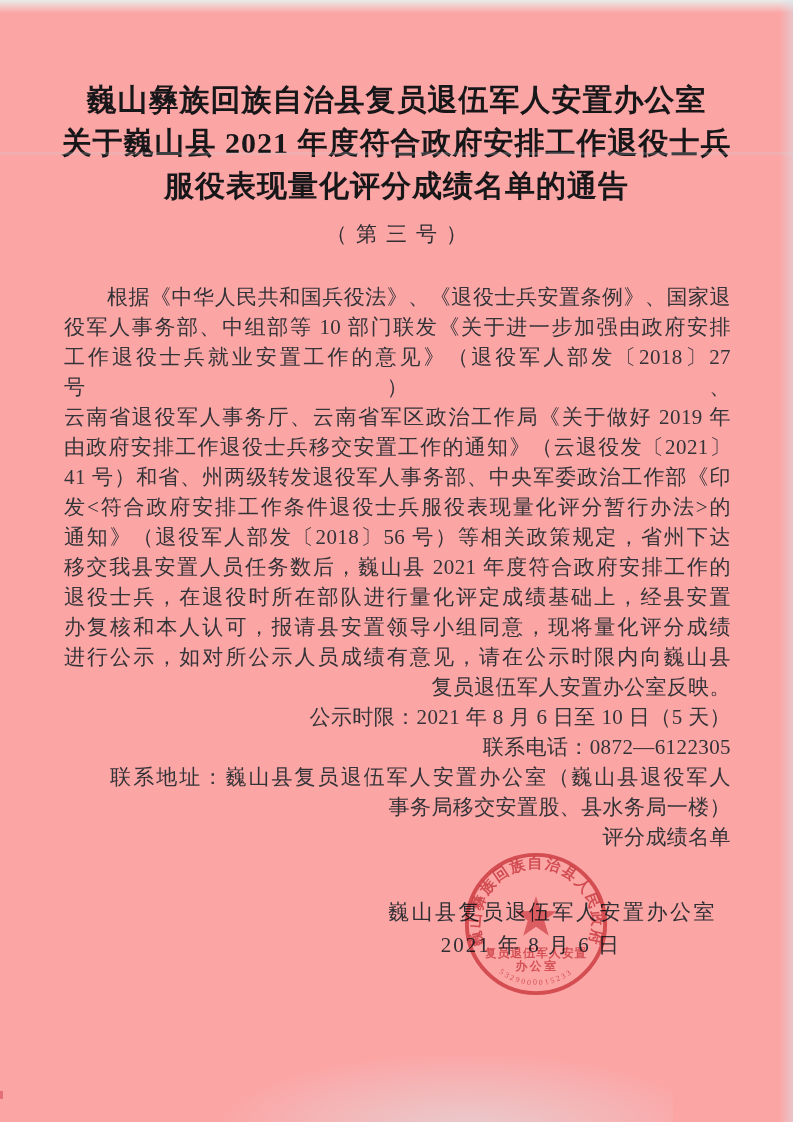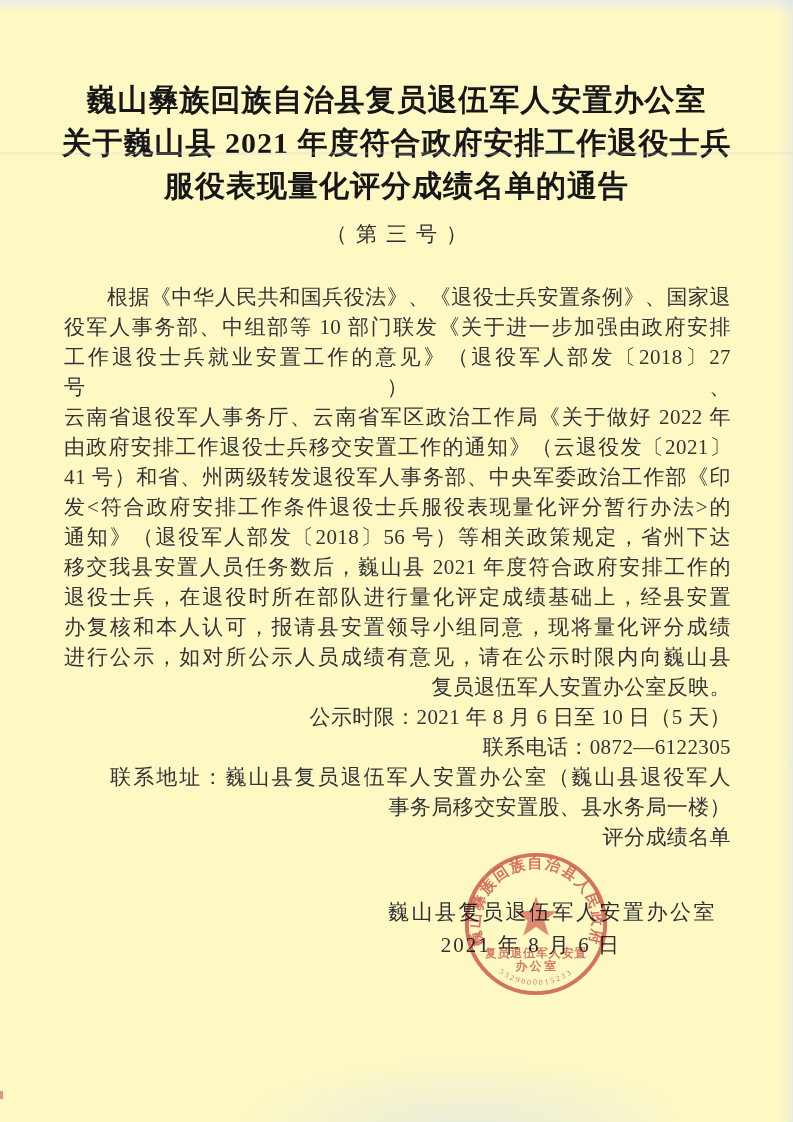--- a/index.html
+++ b/index.html
@@ -1,21 +1,21 @@
 <!DOCTYPE html>
 <html><head>
 <meta charset="utf-8">
 <style>
   html, body { margin: 0; padding: 0; background: #ffffff; }
   .page {
     position: relative;
     width: 793px;
     height: 1122px;
     margin: 0 auto;
-    background: #fef9c3;
+    background: #fca5a5;
     overflow: hidden;
     font-family: "Liberation Serif", "DejaVu Serif", serif;
     color: #35353a;
   }
   
   .scan-strip-top {
     position: absolute; top: 0; left: 0; right: 0; height: 13px;
     background: linear-gradient(#e9ece9, rgba(251,250,246,0));
   }
   .scan-streak {
@@ -99,21 +99,21 @@
     <div>关于巍山县 2021 年度符合政府安排工作退役士兵</div>
     <div>服役表现量化评分成绩名单的通告</div>
   </h1>
 
   <div class="doc-number">（第三号）</div>
 
   <div class="content">
     <div class="jl">　　根据《中华人民共和国兵役法》、《退役士兵安置条例》、国家退</div>
     <div class="jl">役军人事务部、中组部等 10 部门联发《关于进一步加强由政府安排</div>
     <div class="jl">工作退役士兵就业安置工作的意见》（退役军人部发〔2018〕27 号）、</div>
-    <div class="jl">云南省退役军人事务厅、云南省军区政治工作局《关于做好 2022 年</div>
+    <div class="jl">云南省退役军人事务厅、云南省军区政治工作局《关于做好 2019 年</div>
     <div class="jl">由政府安排工作退役士兵移交安置工作的通知》（云退役发〔2021〕</div>
     <div class="jl">41 号）和省、州两级转发退役军人事务部、中央军委政治工作部《印</div>
     <div class="jl">发&lt;符合政府安排工作条件退役士兵服役表现量化评分暂行办法&gt;的</div>
     <div class="jl">通知》（退役军人部发〔2018〕56 号）等相关政策规定，省州下达</div>
     <div class="jl">移交我县安置人员任务数后，巍山县 2021 年度符合政府安排工作的</div>
     <div class="jl">退役士兵，在退役时所在部队进行量化评定成绩基础上，经县安置</div>
     <div class="jl">办复核和本人认可，报请县安置领导小组同意，现将量化评分成绩</div>
     <div class="jl">进行公示，如对所公示人员成绩有意见，请在公示时限内向巍山县</div>
     <div class="ll">复员退伍军人安置办公室反映。</div>
 

